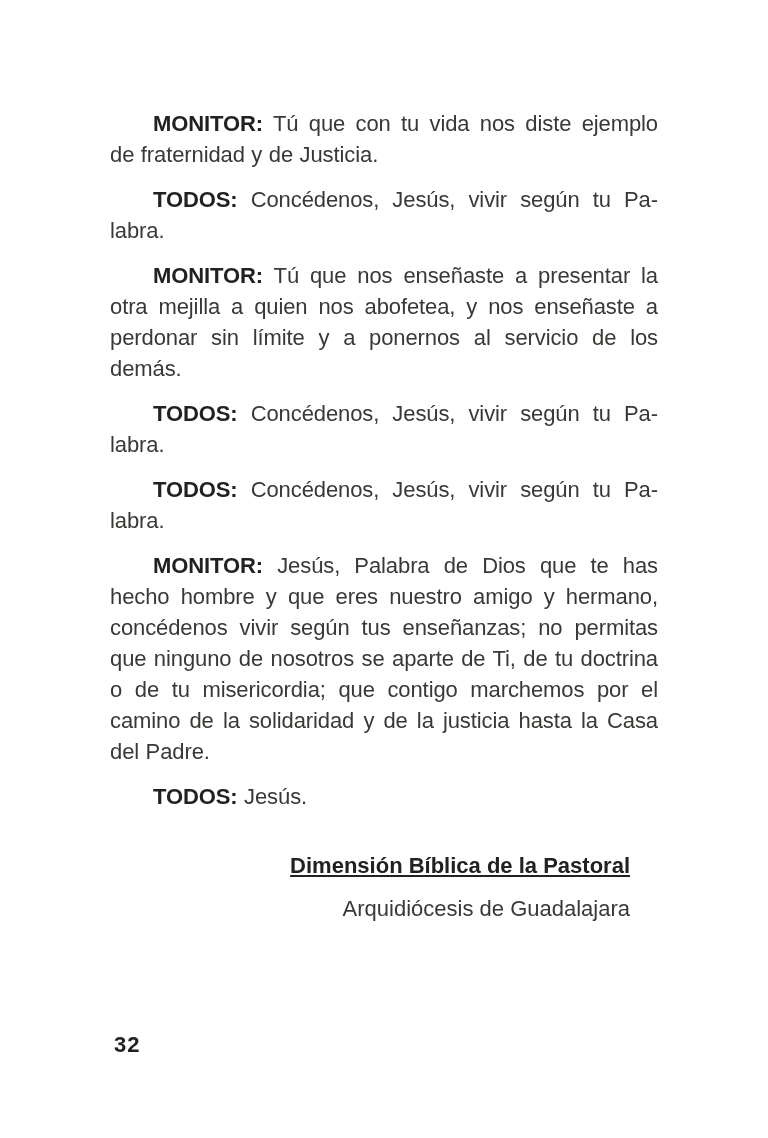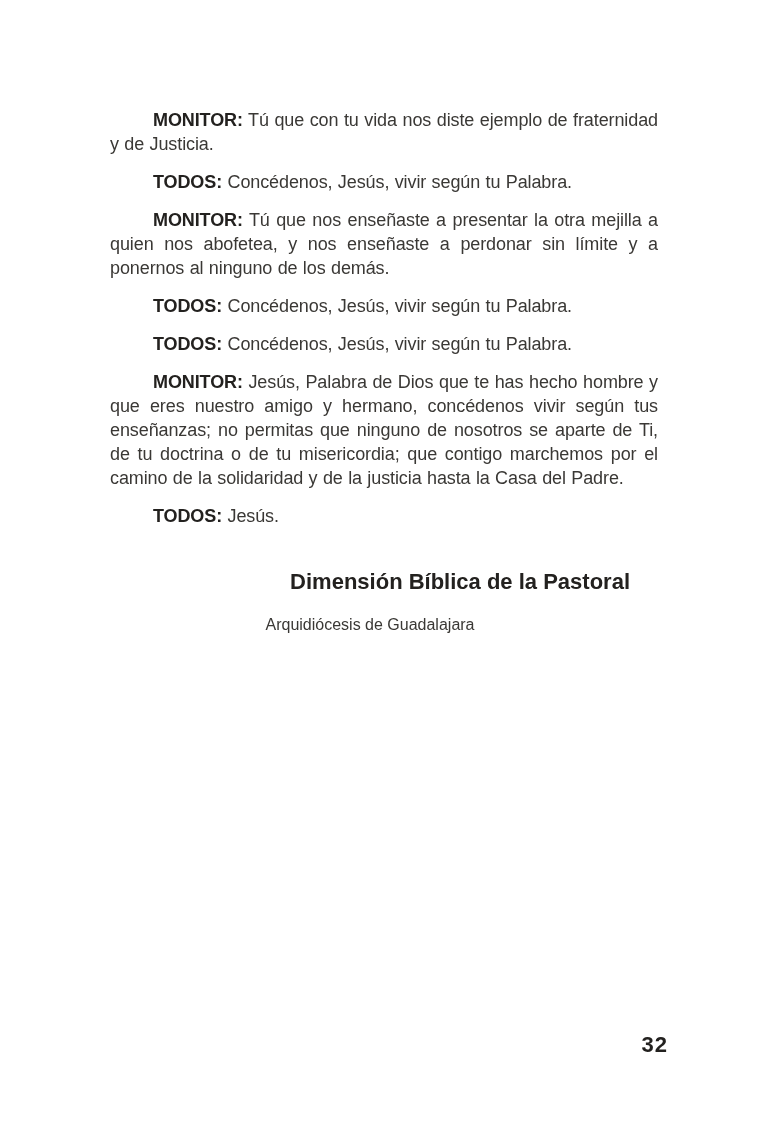--- a/index.html
+++ b/index.html
@@ -24,22 +24,22 @@
   }
 
   .text-column {
     position: absolute;
     left: 110px;
     top: 108px;
     width: 548px;
   }
 
   .para {
-    font-size: 18px;
-    line-height: 24px;
+    font-size: 22px;
+    line-height: 31px;
     color: var(--text, #3a3835);
     text-align: justify;
     text-indent: 43px;
     margin-bottom: 14px;
     letter-spacing: -0.1px;
     word-spacing: 0.5px;
   }
 
   .speaker {
     font-weight: bold;
@@ -50,57 +50,57 @@
     margin-top: 38px;
     text-align: right;
     padding-right: 28px;
   }
 
   .attribution-title {
     font-size: 22px;
     line-height: 31px;
     font-weight: bold;
     color: var(--heading, #23211f);
+    text-decoration: underline;
   }
 
   .attribution-subtitle {
-    font-size: 16px;
+    font-size: 22px;
     line-height: 31px;
     margin-top: 12px;
     color: var(--text, #3a3835);
-    text-align: center;
   }
 
   .page-footer {
     position: absolute;
-    left: 120px;
+    left: 114px;
     width: 548px;
     top: 1032px;
-    text-align: right;
+    text-align: left;
   }
 
   .page-number {
     font-size: 22px;
     font-weight: bold;
     letter-spacing: 1px;
     color: var(--heading, #23211f);
   }
 </style>
 </head>
 <body>
 
 <div class="page">
 
   <main class="text-column">
 
     <p class="para"><span class="speaker">MONITOR:</span> <span class="speech">Tú que con tu vida nos diste ejem­plo de fraternidad y de Justicia.</span></p>
 
     <p class="para"><span class="speaker">TODOS:</span> <span class="speech">Concédenos, Jesús, vivir según tu Pa­labra.</span></p>
 
-    <p class="para"><span class="speaker">MONITOR:</span> <span class="speech">Tú que nos enseñaste a presentar la otra mejilla a quien nos abofetea, y nos enseñaste a perdonar sin límite y a ponernos al ninguno de los demás.</span></p>
+    <p class="para"><span class="speaker">MONITOR:</span> <span class="speech">Tú que nos enseñaste a presentar la otra mejilla a quien nos abofetea, y nos enseñaste a perdonar sin límite y a ponernos al servicio de los demás.</span></p>
 
     <p class="para"><span class="speaker">TODOS:</span> <span class="speech">Concédenos, Jesús, vivir según tu Pa­labra.</span></p>
 
 
     <p class="para"><span class="speaker">TODOS:</span> <span class="speech">Concédenos, Jesús, vivir según tu Pa­labra.</span></p>
 
     <p class="para"><span class="speaker">MONITOR:</span> <span class="speech">Jesús, Palabra de Dios que te has hecho hombre y que eres nuestro amigo y herma­no, concédenos vivir según tus enseñanzas; no per­mitas que ninguno de nosotros se aparte de Ti, de tu doctrina o de tu misericordia; que contigo mar­chemos por el camino de la solidaridad y de la justi­cia hasta la Casa del Padre.</span></p>
 
     <p class="para"><span class="speaker">TODOS:</span> <span class="speech">Jesús.</span></p>
 

